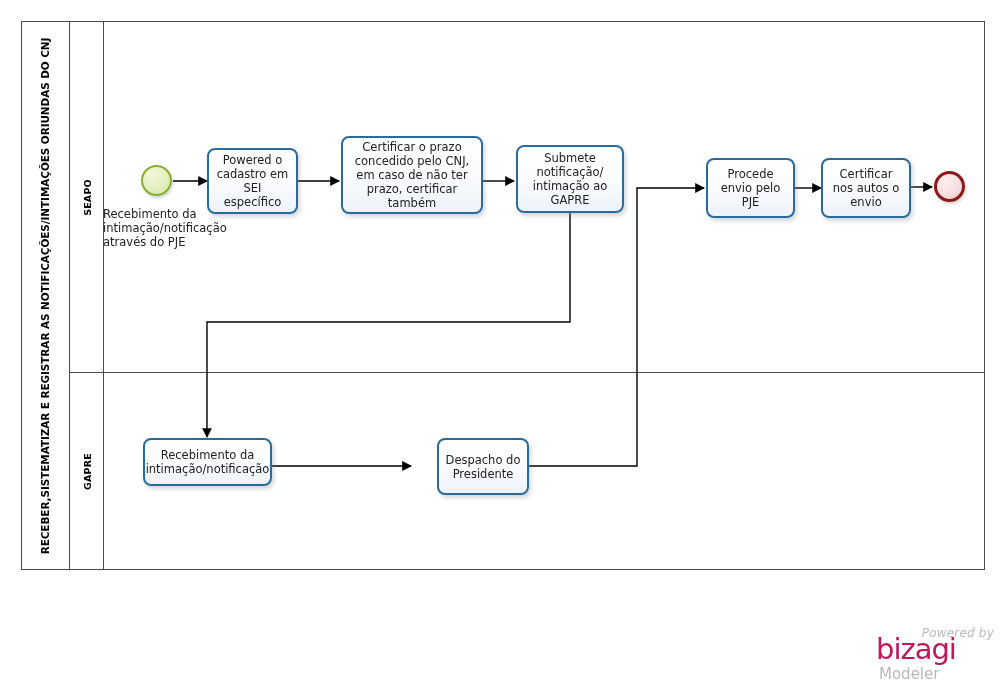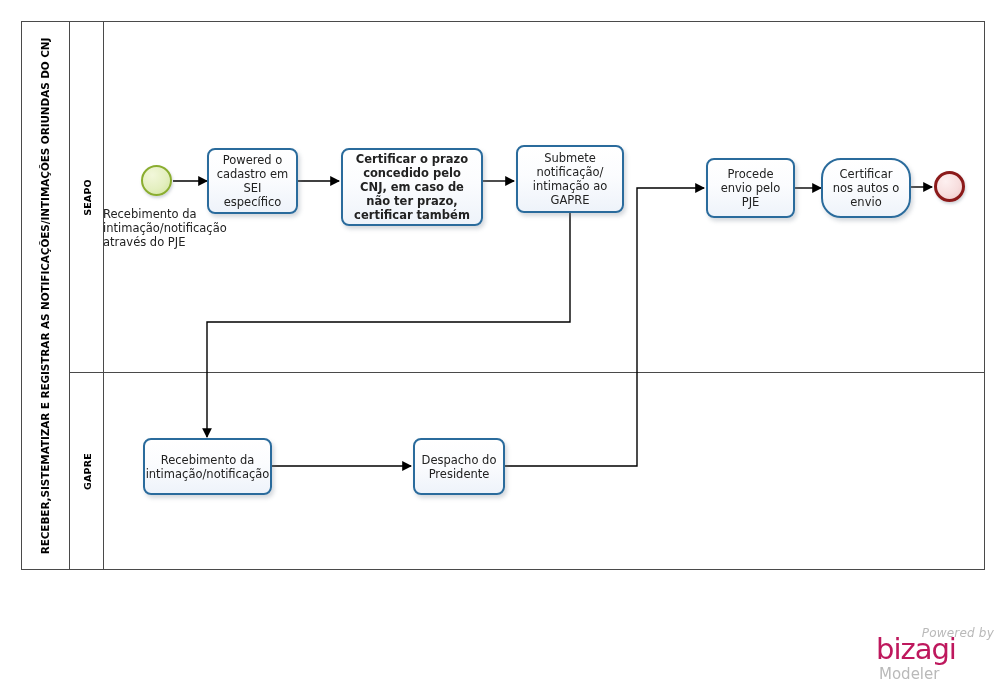--- a/index.html
+++ b/index.html
@@ -242,41 +242,41 @@
 </svg>
 
 <div class="event" id="event-start"></div>
 <div class="event-label" id="event-start-label">Recebimento da intimação/notificação através do PJE</div>
 <div class="event" id="event-end"></div>
 
 <div class="task" style="left:207px; top:148px; width:91px; height:66px;">
   <span>Powered o cadastro em SEI específico</span>
 </div>
 
-<div class="task" style="left:341px; top:148px; width:142px; height:78px; font-size:11.5px;font-weight:bold;">
+<div class="task" style="left:341px; top:136px; width:142px; height:78px; font-size:11.5px;">
   <span>Certificar o prazo concedido pelo CNJ, em caso de não ter prazo, certificar também</span>
 </div>
 
 <div class="task" style="left:516px; top:145px; width:108px; height:68px;">
   <span>Submete notificação/ intimação ao GAPRE</span>
 </div>
 
 <div class="task" style="left:706px; top:158px; width:89px; height:60px;align-items:center;">
   <span>Procede envio pelo PJE</span>
 </div>
 
-<div class="task" style="left:821px; top:158px; width:90px; height:60px;border-radius:20px;">
+<div class="task" style="left:821px; top:158px; width:90px; height:60px;">
   <span>Certificar nos autos o envio</span>
 </div>
 
-<div class="task" style="left:143px; top:438px; width:129px; height:57px;">
+<div class="task" style="left:143px; top:438px; width:129px; height:48px;">
   <span>Recebimento da intimação/notificação</span>
 </div>
 
-<div class="task" style="left:413px; top:438px; width:92px; height:57px;">
+<div class="task" style="left:437px; top:438px; width:92px; height:57px;">
   <span>Despacho do Presidente</span>
 </div>
 
 <div id="bizagi-logo">
   <div id="bizagi-powered">Powered by</div>
   <div id="bizagi-word">bizagi</div>
   <div id="bizagi-modeler">Modeler</div>
 </div>
 
 </body></html>

